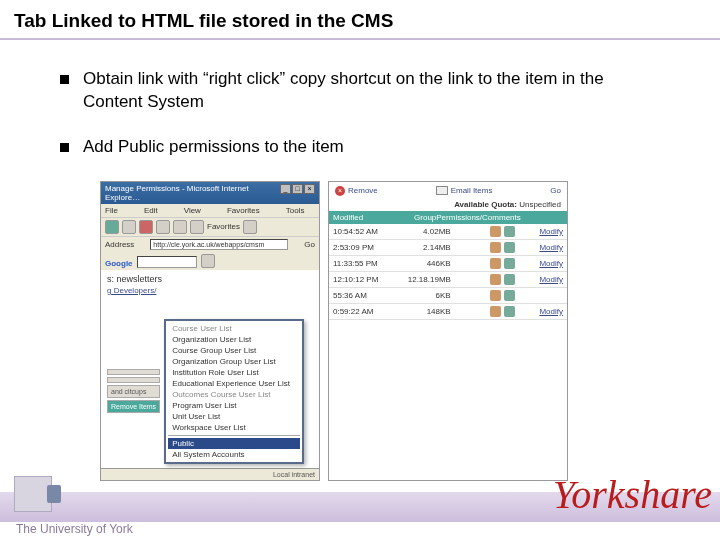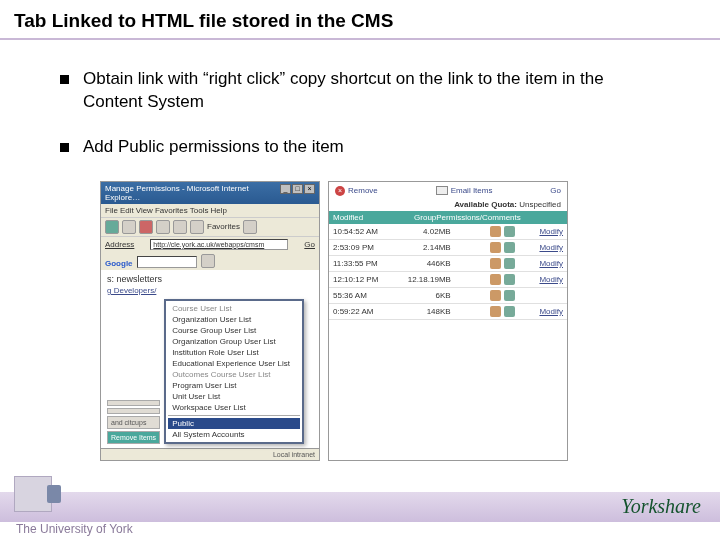--- a/index.html
+++ b/index.html
@@ -61,21 +61,21 @@
     justify-content: space-between;
     align-items: flex-start;
     font-size: 8px;
   }
   .titlebar-buttons { display: flex; gap: 1px; }
   .tb-btn { width: 11px; height: 10px; background: #c0c0c0; border: 1px solid #666; display: flex; align-items: center; justify-content: center; font-size: 7px; color: #000; }
   .menubar {
     background: #ece9d8;
     padding: 2px 4px;
     display: flex;
-    gap: 2px;
+    gap: 26px;
     font-size: 8px;
     color: #333;
   }
   .toolbar {
     background: #ece9d8;
     border-top: 1px solid #ccc;
     border-bottom: 1px solid #ccc;
     padding: 2px 4px;
     display: flex;
     gap: 3px;
@@ -84,21 +84,20 @@
   .tb-icon { width: 14px; height: 14px; background: #d4d0c8; border: 1px solid #999; border-radius: 2px; }
   .tb-icon.green { background: #6a9; }
   .tb-icon.red { background: #c66; }
   .addrbar {
     background: #ece9d8;
     padding: 2px 4px;
     display: flex;
     gap: 16px;
     align-items: center;
     font-size: 8px;
-    text-decoration: underline;
   }
   .addr-input {
     flex: 1;
     background: #fff;
     border: 1px inset #999;
     padding: 1px 2px;
     font-size: 7px;
     color: #333;
     overflow: hidden;
     white-space: nowrap;
@@ -111,22 +110,22 @@
     align-items: flex-end;
     font-size: 8px;
   }
   .g-input { width: 60px; background: #fff; border: 1px inset #999; height: 12px; }
   .page-body { padding: 4px 6px; background: #fff; }
   .section-label { font-size: 9px; color: #333; margin-bottom: 2px; }
   .link-small { color: #3b4a8a; font-size: 8px; text-decoration: underline; margin-bottom: 1px; display: block; }
   .panel-row {
     display: flex;
     gap: 4px;
-    margin-top: 4px;
-    align-items: flex-end;
+    margin-top: 24px;
+    align-items: center;
   }
   .side-tabs {
     display: flex;
     flex-direction: column;
     gap: 2px;
     font-size: 7px;
   }
   .side-tab { background: #e0dcd4; border: 1px solid #aaa; padding: 2px 3px; color: #555; }
   .side-tab.teal { background: #4aa89c; color: #fff; }
   .dropdown-panel {
@@ -222,26 +221,26 @@
   }
   .footer-text {
     position: absolute;
     left: 16px;
     bottom: 4px;
     font-size: 12px;
     color: #8a7a9a;
   }
   .footer-brand {
     position: absolute;
-    right: 19px;
+    right: 8px;
     bottom: 22px;
     font-family: Georgia, serif;
     font-style: italic;
-    font-size: 20px;
-    color: #14532d;
+    font-size: 40px;
+    color: #b91c1c;
     letter-spacing: 0px;
   }
 </style>
 </head>
 <body>
 
 <div class="slide-title">Tab Linked to HTML file stored in the CMS</div>
 
 <div class="content">
   <div class="bullet">

